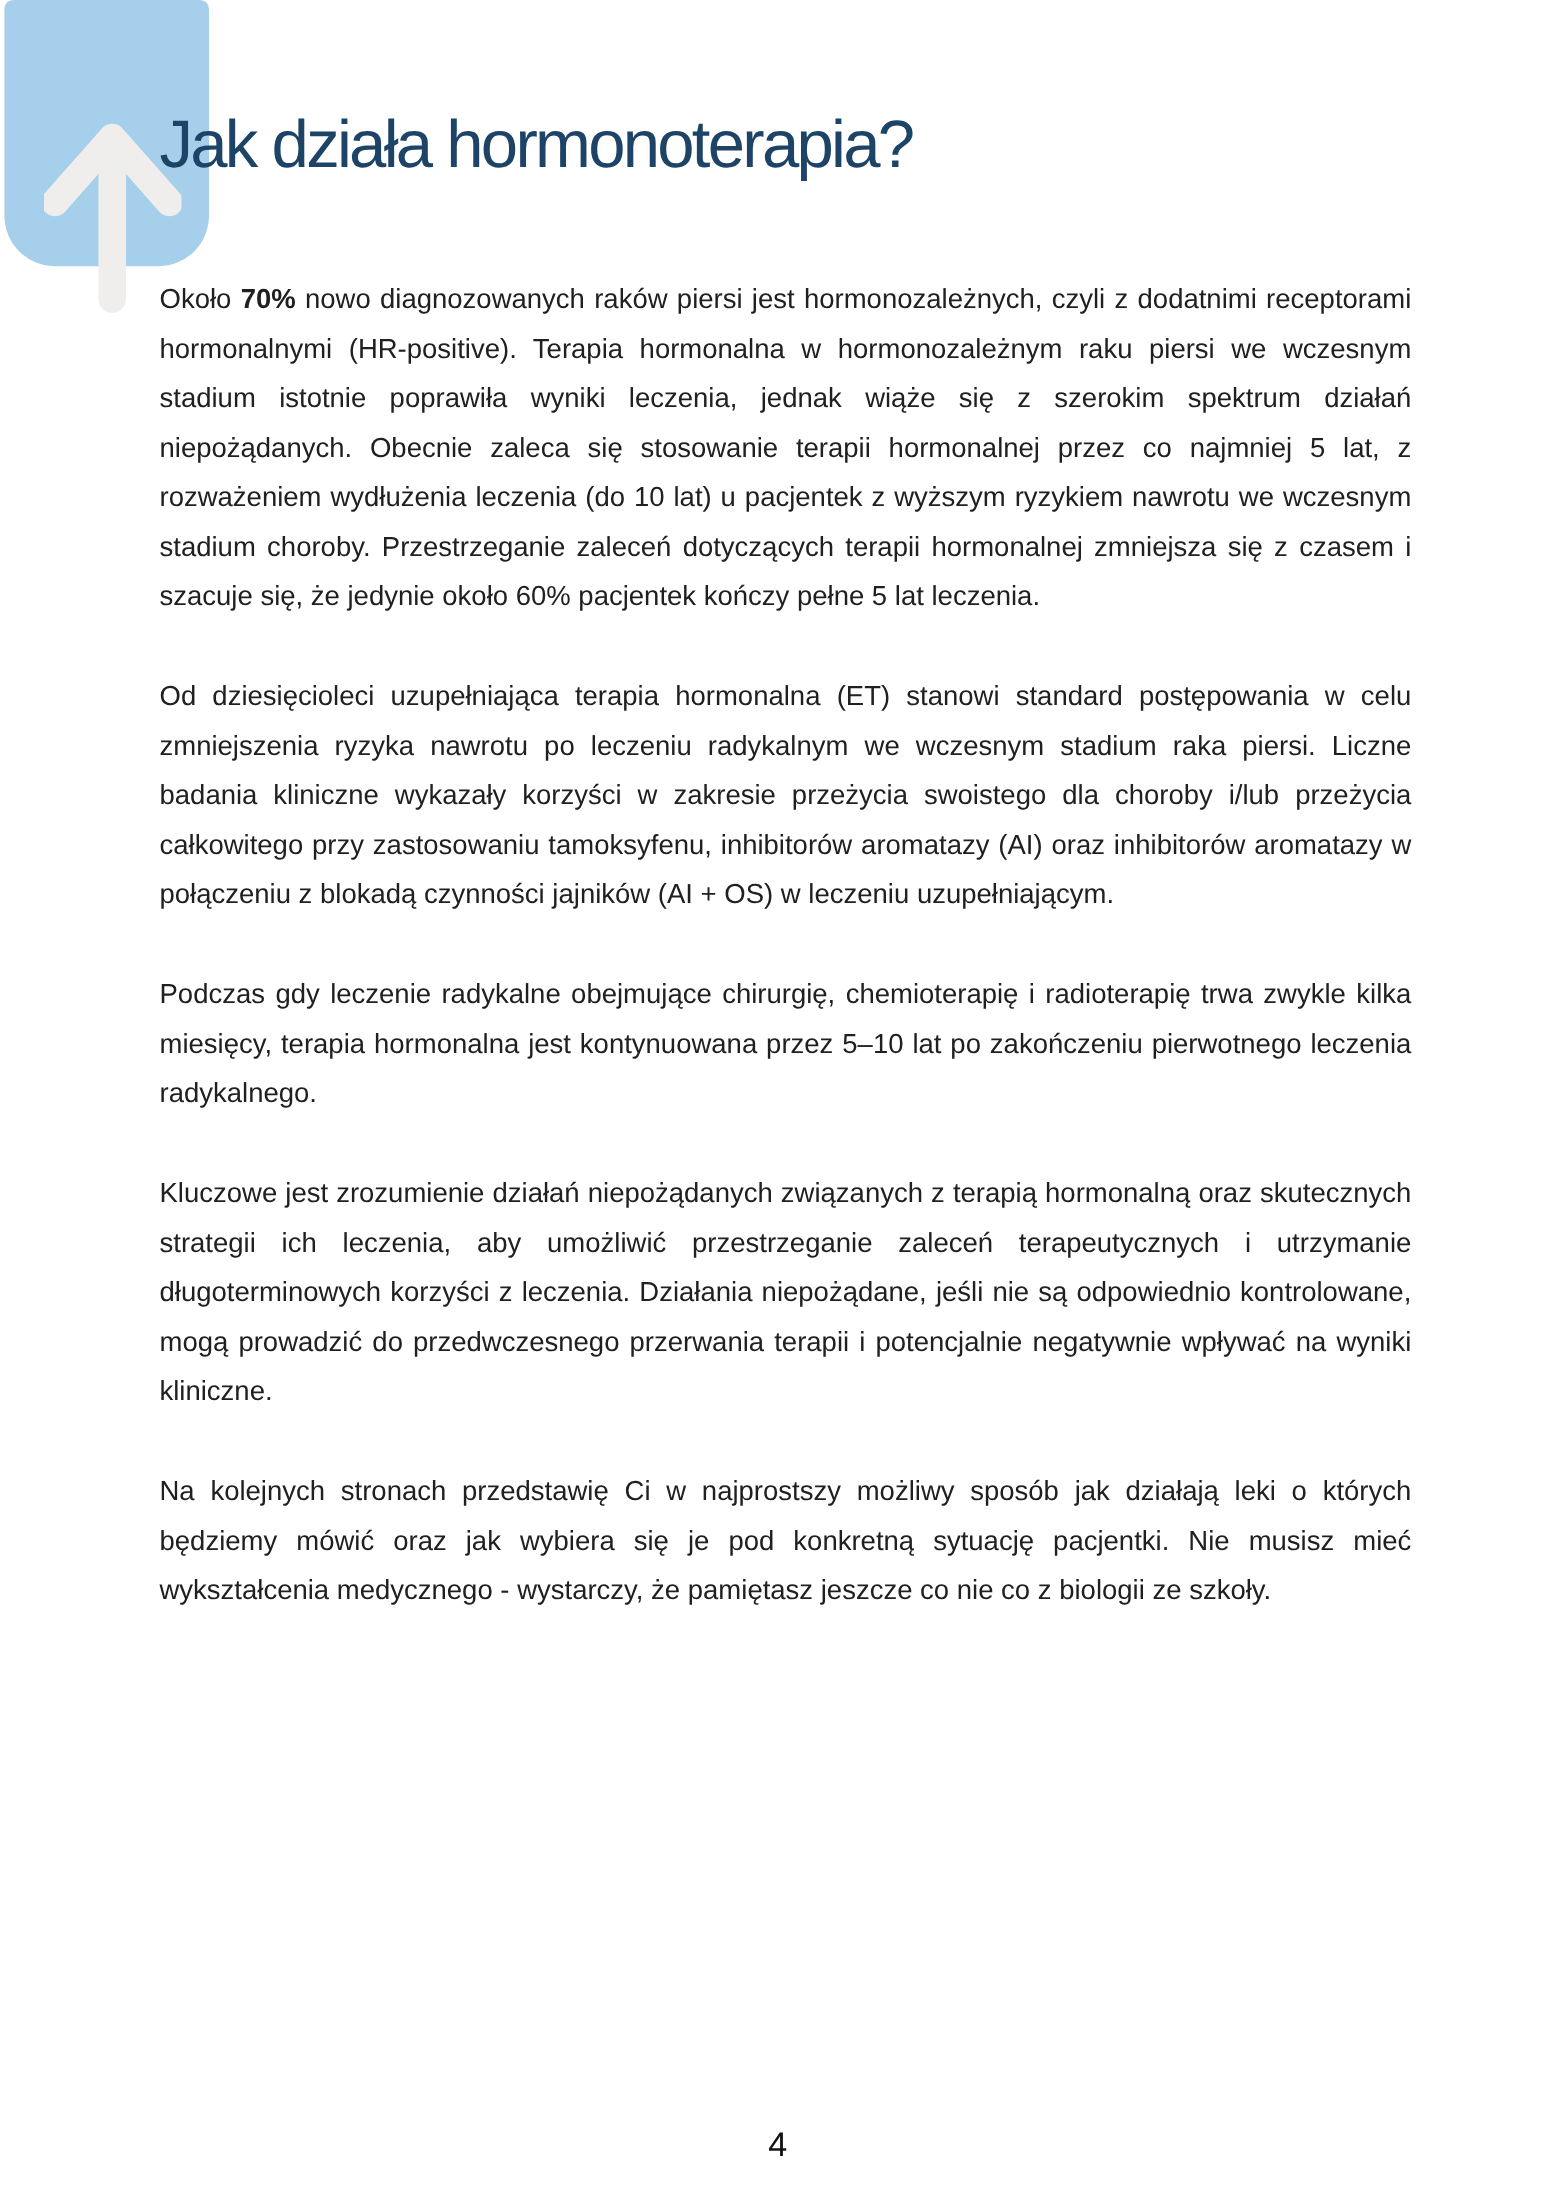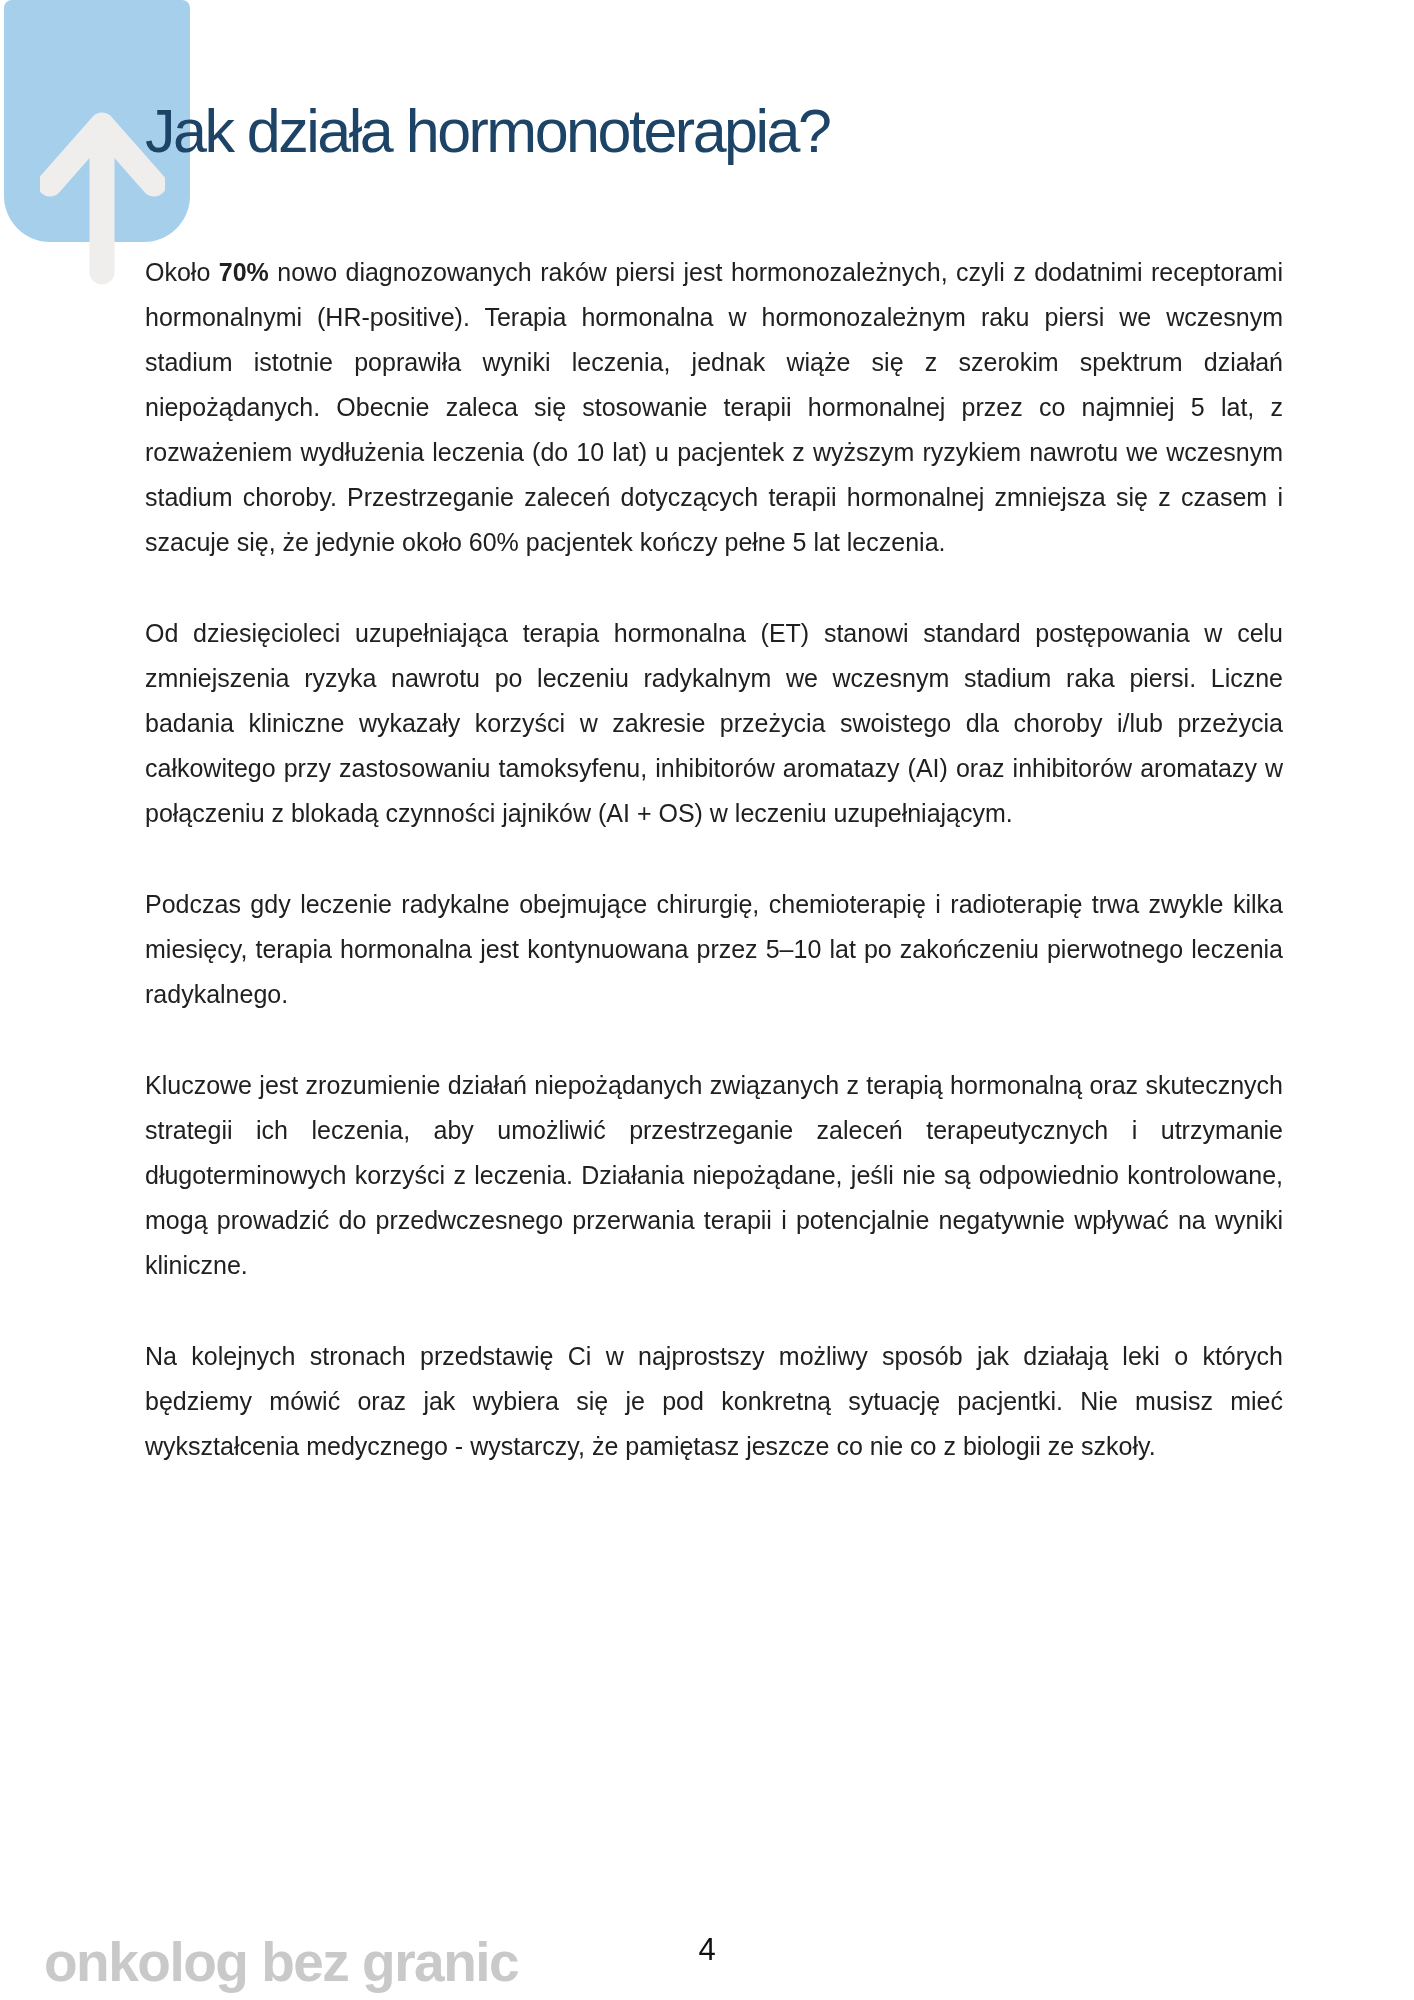--- a/index.html
+++ b/index.html
@@ -85,17 +85,16 @@
   <h1 class="page-title">Jak działa hormonoterapia?</h1>
 
   <div class="body-text">
       <p><span>Około </span><strong>70%</strong><span> nowo diagnozowanych raków piersi jest hormonozależnych, czyli z dodatnimi receptorami hormonalnymi (HR-positive). Terapia hormonalna w hormonozależnym raku piersi we wczesnym stadium istotnie poprawiła wyniki leczenia, jednak wiąże się z szerokim spektrum działań niepożądanych. Obecnie zaleca się stosowanie terapii hormonalnej przez co najmniej 5 lat, z rozważeniem wydłużenia leczenia (do 10 lat) u pacjentek z wyższym ryzykiem nawrotu we wczesnym stadium choroby. Przestrzeganie zaleceń dotyczących terapii hormonalnej zmniejsza się z czasem i szacuje się, że jedynie około 60% pacjentek kończy pełne 5 lat leczenia.</span></p>
       <p><span>Od dziesięcioleci uzupełniająca terapia hormonalna (ET) stanowi standard postępowania w celu zmniejszenia ryzyka nawrotu po leczeniu radykalnym we wczesnym stadium raka piersi. Liczne badania kliniczne wykazały korzyści w zakresie przeżycia swoistego dla choroby i/lub przeżycia całkowitego przy zastosowaniu tamoksyfenu, inhibitorów aromatazy (AI) oraz inhibitorów aromatazy w połączeniu z blokadą czynności jajników (AI + OS) w leczeniu uzupełniającym.</span></p>
       <p><span>Podczas gdy leczenie radykalne obejmujące chirurgię, chemioterapię i radioterapię trwa zwykle kilka miesięcy, terapia hormonalna jest kontynuowana przez 5–10 lat po zakończeniu pierwotnego leczenia radykalnego.</span></p>
       <p><span>Kluczowe jest zrozumienie działań niepożądanych związanych z terapią hormonalną oraz skutecznych strategii ich leczenia, aby umożliwić przestrzeganie zaleceń terapeutycznych i utrzymanie długoterminowych korzyści z leczenia. Działania niepożądane, jeśli nie są odpowiednio kontrolowane, mogą prowadzić do przedwczesnego przerwania terapii i potencjalnie negatywnie wpływać na wyniki kliniczne.</span></p>
       <p><span>Na kolejnych stronach przedstawię Ci w najprostszy możliwy sposób jak działają leki o których będziemy mówić oraz jak wybiera się je pod konkretną sytuację pacjentki. Nie musisz mieć wykształcenia medycznego - wystarczy, że pamiętasz jeszcze co nie co z biologii ze szkoły.</span></p>
     </div>
 
-  <div class="brand-logo">onkolog bez granic</div>
 
   <div class="page-number">4</div>
 
 </div>
 
 </body></html>

